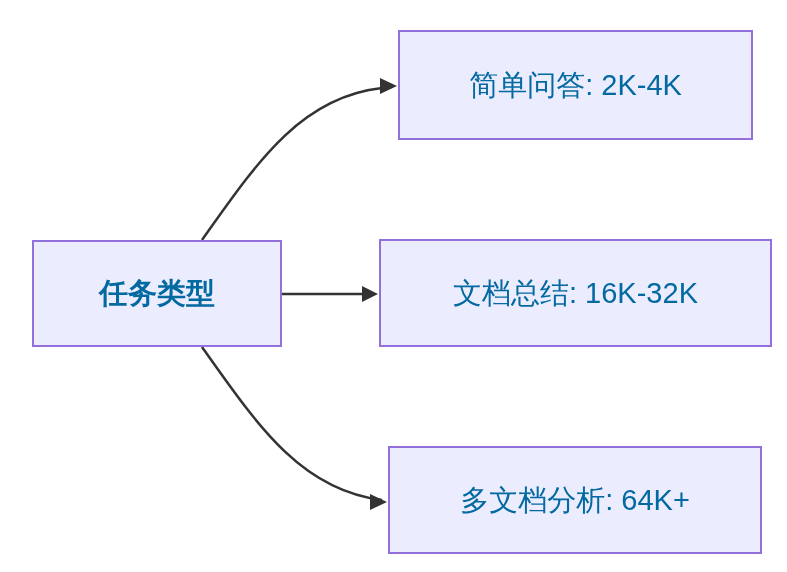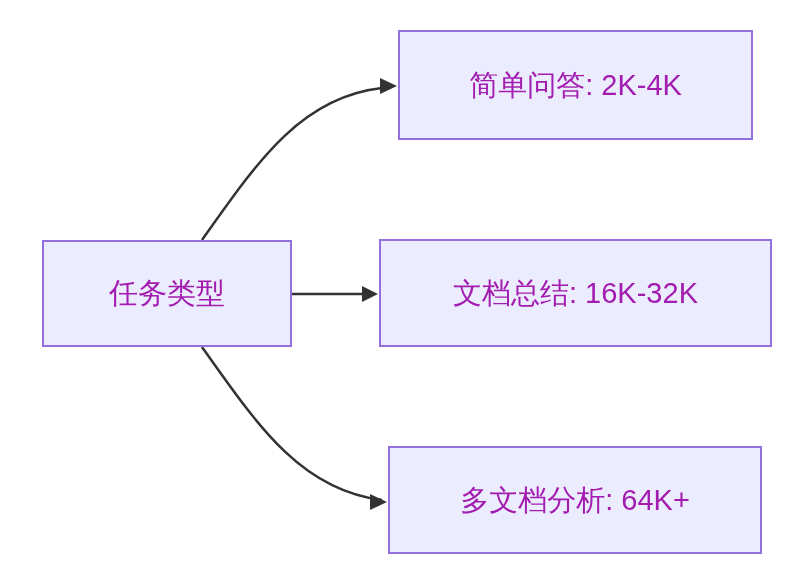--- a/index.html
+++ b/index.html
@@ -29,30 +29,30 @@
   }
   .arrow-head {
     fill: #333333;
     stroke: none;
   }
   .node {
     position: absolute;
     box-sizing: border-box;
     background: #ECECFF;
     border: 2px solid #9370DB;
-    color: #a21caf;
+    color: #0369a1;
     font-size: 29px;
     line-height: 1.2;
     display: flex;
     align-items: center;
     justify-content: center;
     text-align: center;
     white-space: nowrap;
   }
-  .node-task-type   { left: 42px;  top: 240px; width: 250px; height: 107px; }
+  .node-task-type   { left: 32px;  top: 240px; width: 250px; height: 107px; font-weight: bold; }
   .node-simple-qa   { left: 398px; top: 30px;  width: 355px; height: 110px; }
   .node-doc-summary { left: 379px; top: 239px; width: 393px; height: 108px; text-align: center; }
   .node-multi-doc   { left: 388px; top: 446px; width: 374px; height: 108px; }
 </style>
 </head>
 <body>
 
 <div class="canvas">
 
   <svg class="edges" viewBox="0 0 787 572" xmlns="http://www.w3.org/2000/svg">

